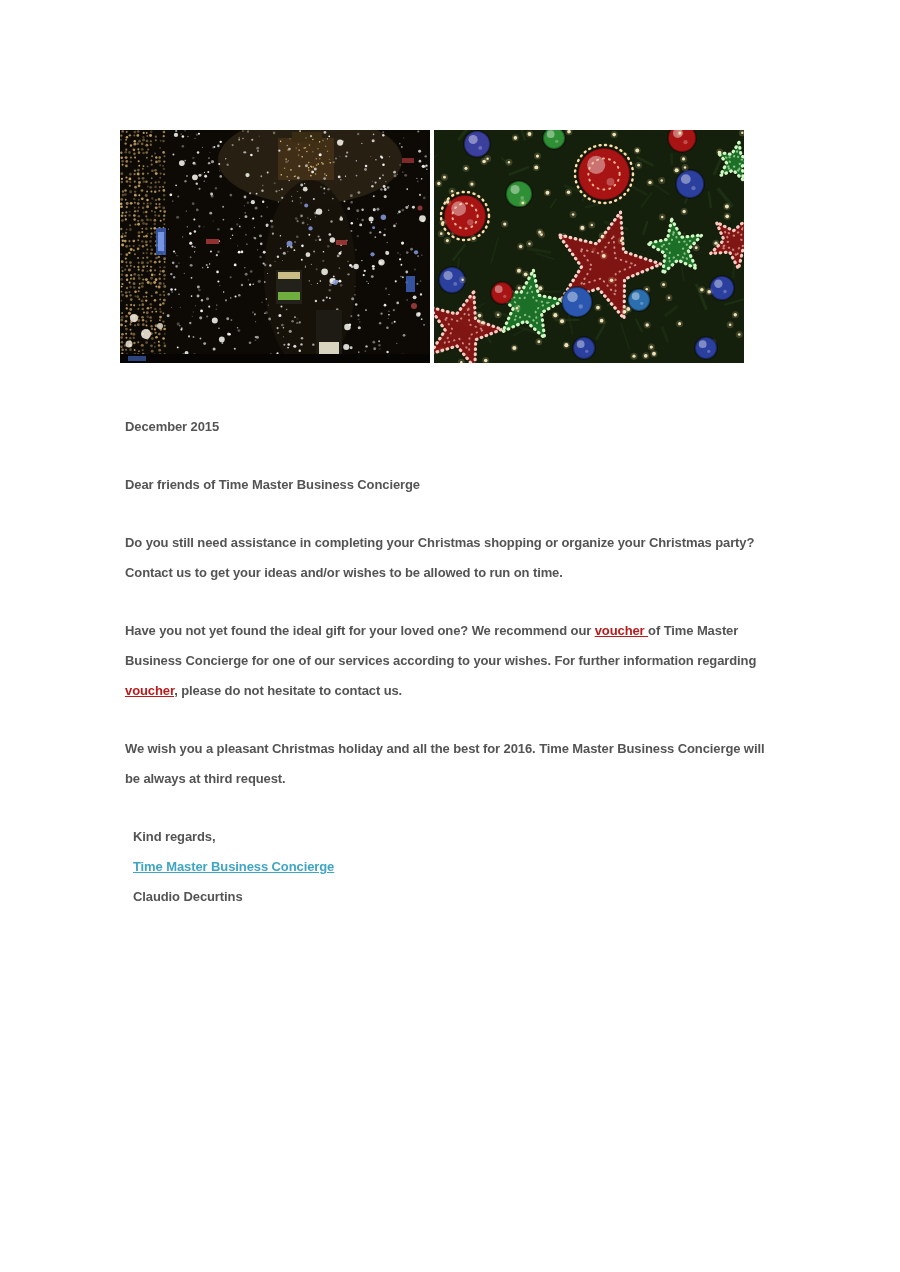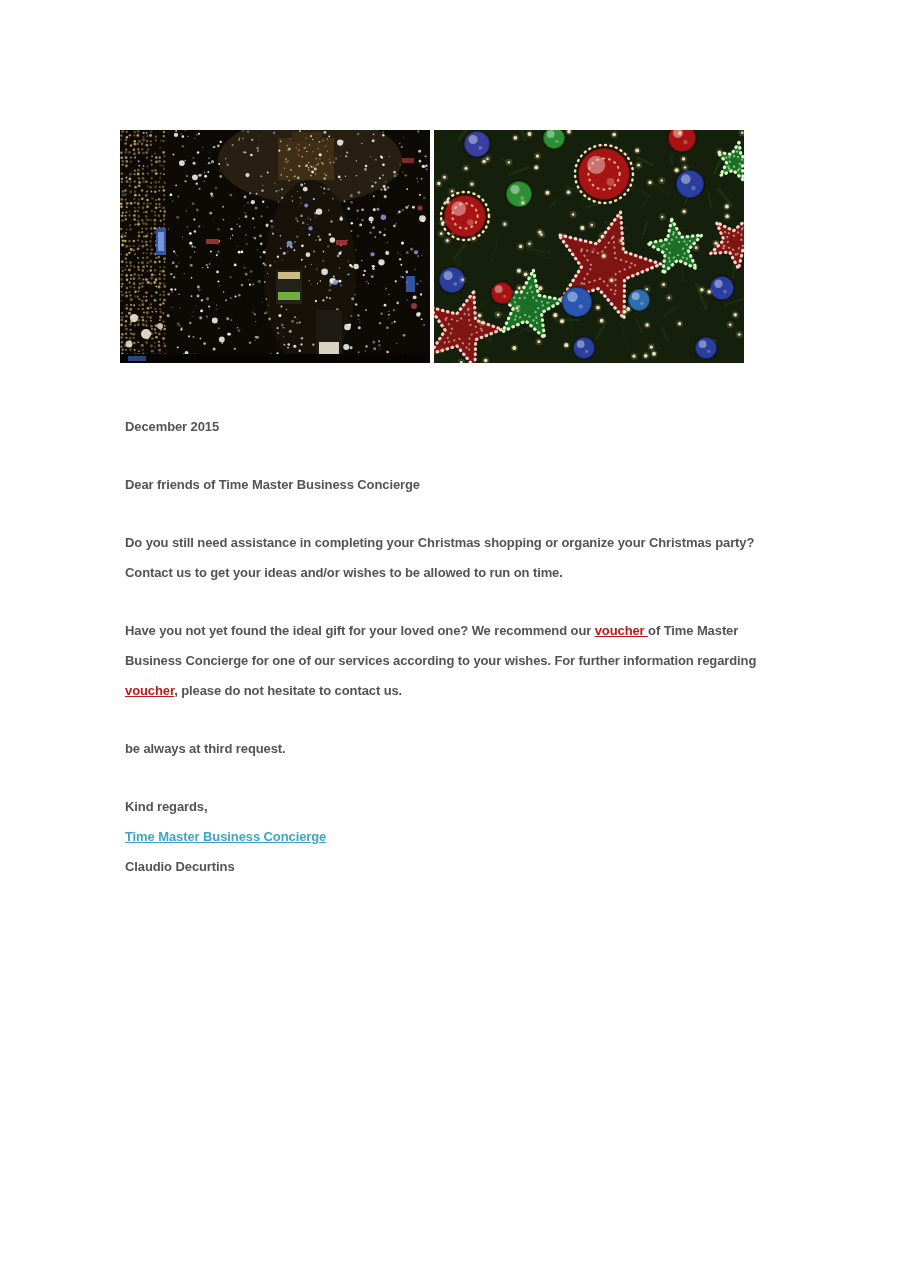--- a/index.html
+++ b/index.html
@@ -7,21 +7,21 @@
     width:900px;height:1272px;background:#ffffff;position:relative;
     font-family:"Liberation Sans",sans-serif;overflow:hidden;
   }
   .photos{position:absolute;left:120px;top:130px;display:flex;gap:4px;}
   .photos svg{width:310px;height:233px;display:block;}
   .content{
     position:absolute;left:125px;top:412px;width:650px;
     font-size:13px;font-weight:700;letter-spacing:-0.1px;color:#545454;
   }
   .para{margin:0 0 28px 0;}
-  .para.signature{margin:0;}
+  .para.signature{margin:8px;}
   .line{line-height:30px;white-space:nowrap;}
   a.link-light{color:#b91c1c;text-decoration:underline;cursor:pointer;}
   a.link-strong{color:#3fa5c4;text-decoration:underline;cursor:pointer;}
 </style>
 </head>
 <body>
 
 <div class="page">
 
   <div class="photos">
@@ -1500,20 +1500,21 @@
       <div class="para">
         <div class="line"><span>Do you still need assistance in completing your Christmas shopping or organize your Christmas party?</span></div>
         <div class="line"><span>Contact us to get your ideas and/or wishes to be allowed to run on time.</span></div>
       </div>
       <div class="para">
         <div class="line"><span>Have you not yet found the ideal gift for your loved one? We recommend our </span><a class="link-light" href="#">voucher&nbsp;</a><span>of Time Master</span></div>
         <div class="line"><span>Business Concierge for one of our services according to your wishes. For further information regarding</span></div>
         <div class="line"><a class="link-light" href="#">voucher</a><span>, please do not hesitate to contact us.</span></div>
       </div>
       <div class="para">
+        <div class="line"><span>We wish you a pleasant Christmas holiday and all the best for 2016. Time Master Business Concierge will</span></div>
         <div class="line"><span>be always at third request.</span></div>
       </div>
       <div class="para signature">
         <div class="line"><span>Kind regards,</span></div>
         <div class="line"><a class="link-strong" href="#">Time Master Business Concierge</a></div>
         <div class="line"><span>Claudio Decurtins</span></div>
       </div>
     </div>
 </div>
 

